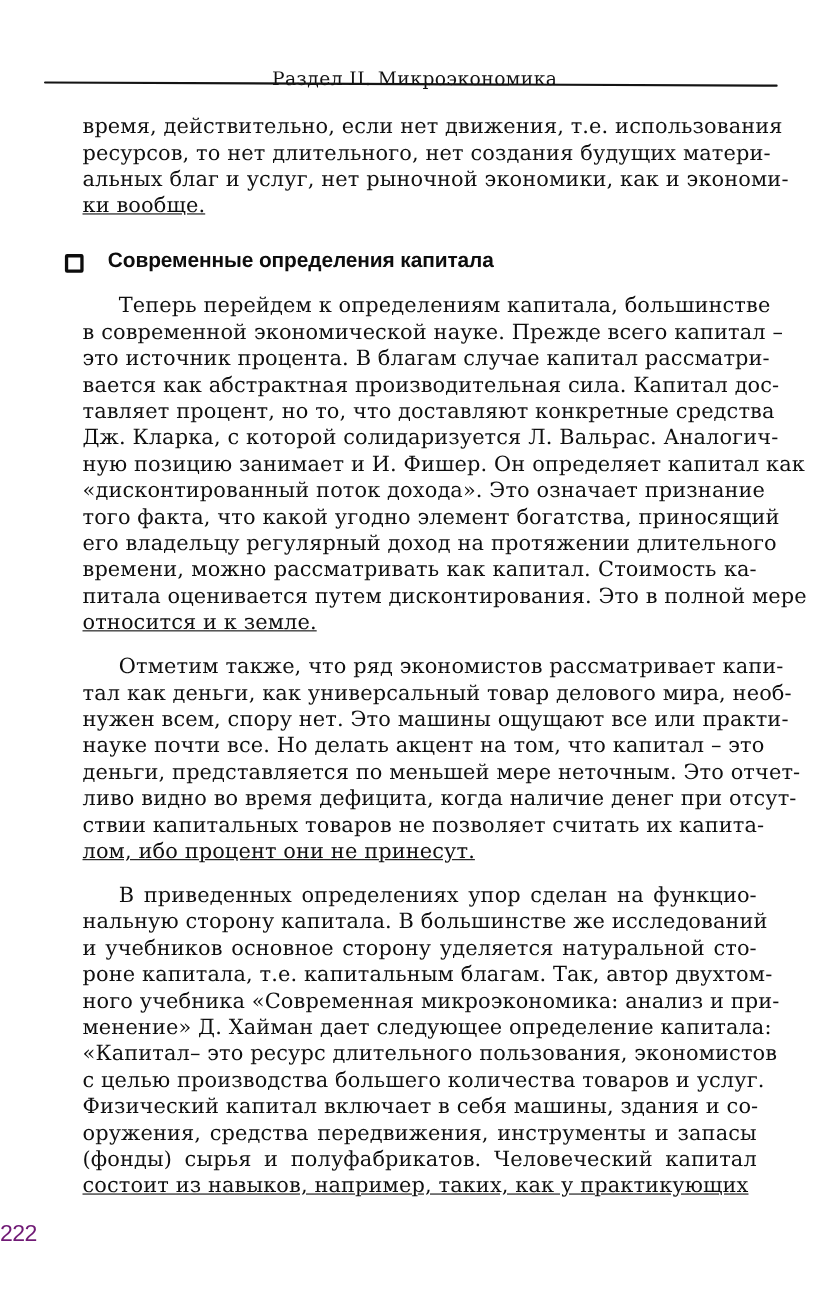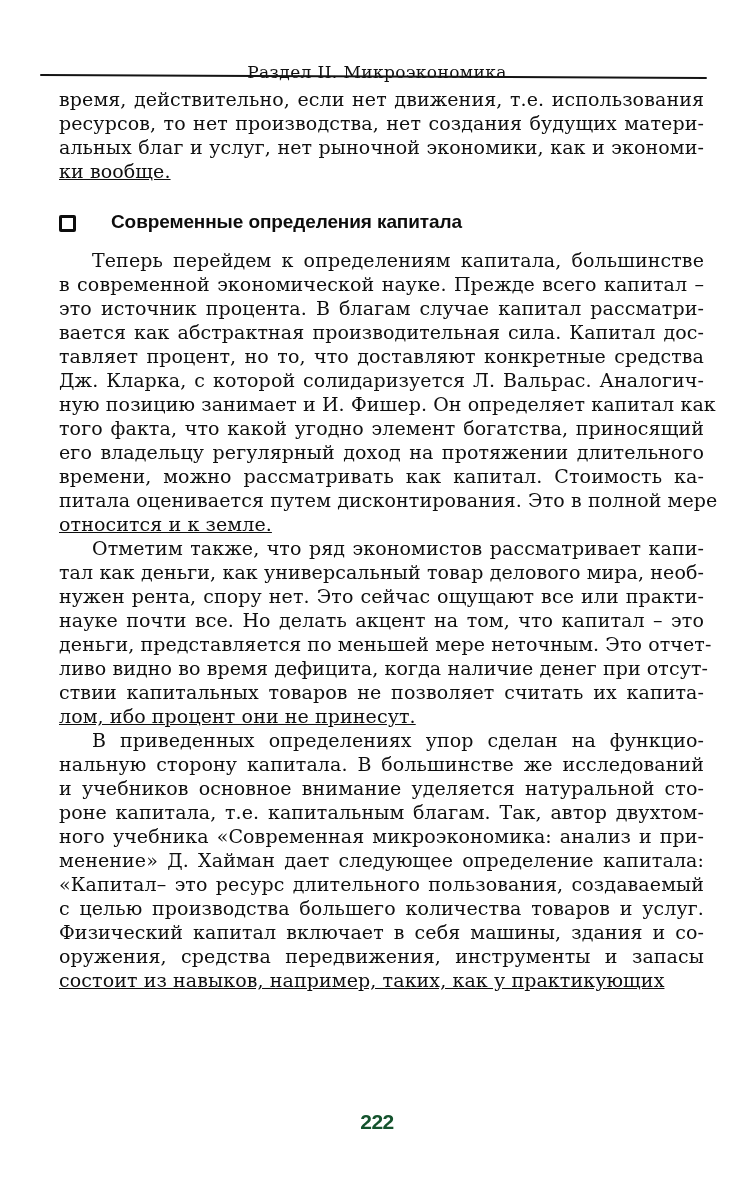--- a/index.html
+++ b/index.html
@@ -29,116 +29,118 @@
     transform-origin: left center;
   }
   .body-text {
     position: absolute;
     top: 87px; left: 59px;
     width: 645px;
     font-size: 19px;
     line-height: 24px;
     letter-spacing: 0.1px;
   }
-  .para { margin: 0; }
+  .para { margin: 16px; }
   .tline {
     text-align: justify;
     text-align-last: justify;
     height: 24px;
     white-space: nowrap;
   }
   .tline.lastline { text-align-last: left; text-decoration: underline; }
   .tline.firstline { text-indent: 33px; }
   .section-heading {
     margin-top: 27px;
     margin-bottom: 14px;
     display: flex;
     align-items: center;
-    gap: 35px;
+    gap: 22px;
     font-family: "Liberation Sans", "DejaVu Sans", sans-serif;
     font-weight: 700;
     font-size: 19px;
     letter-spacing: -0.1px;
     color: #0d0d0d;
   }
   .bullet-square {
     width: 11px; height: 11px;
     border: 3px solid #0d0d0d;
     border-radius: 2px;
     display: inline-block;
     flex: none;
     margin-top: 2px;
   }
   .page-number {
     position: absolute;
     top: 1110px; left: 0; width: 754px;
-    text-align: center;
+    text-align: left;
     font-family: "Liberation Sans", "DejaVu Sans", sans-serif;
-    font-weight: 700;
+    font-weight: 400;
     font-size: 21px;
     letter-spacing: -0.5px;
-    color: #14532d;
+    color: #701a75;
   }
 </style>
 </head>
 <body>
 
 <div class="running-header">Раздел II. Микроэкономика</div>
 
 <div class="header-rule"></div>
 
 <main class="body-text">
 
   <div class="para">
       <div class="tline">время, действительно, если нет движения, т.е. использования</div>
-      <div class="tline">ресурсов, то нет производства, нет создания будущих матери-</div>
+      <div class="tline">ресурсов, то нет длительного, нет создания будущих матери-</div>
       <div class="tline">альных благ и услуг, нет рыночной экономики, как и экономи-</div>
       <div class="tline lastline">ки вообще.</div>
     </div>
 
   <div class="section-heading">
     <span class="bullet-square"></span>
     <span>Современные определения капитала</span>
   </div>
 
   <div class="para">
       <div class="tline firstline">Теперь перейдем к определениям капитала, большинстве</div>
       <div class="tline">в современной экономической науке. Прежде всего капитал –</div>
       <div class="tline">это источник процента. В благам случае капитал рассматри-</div>
       <div class="tline">вается как абстрактная производительная сила. Капитал дос-</div>
       <div class="tline">тавляет процент, но то, что доставляют конкретные средства</div>
       <div class="tline">Дж. Кларка, с которой солидаризуется Л. Вальрас. Аналогич-</div>
       <div class="tline">ную позицию занимает и И. Фишер. Он определяет капитал как</div>
+      <div class="tline">«дисконтированный поток дохода». Это означает признание</div>
       <div class="tline">того факта, что какой угодно элемент богатства, приносящий</div>
       <div class="tline">его владельцу регулярный доход на протяжении длительного</div>
       <div class="tline">времени, можно рассматривать как капитал. Стоимость ка-</div>
       <div class="tline">питала оценивается путем дисконтирования. Это в полной мере</div>
       <div class="tline lastline">относится и к земле.</div>
     </div>
 
   <div class="para">
       <div class="tline firstline">Отметим также, что ряд экономистов рассматривает капи-</div>
       <div class="tline">тал как деньги, как универсальный товар делового мира, необ-</div>
-      <div class="tline">нужен рента, спору нет. Это сейчас ощущают все или практи-</div>
+      <div class="tline">нужен всем, спору нет. Это машины ощущают все или практи-</div>
       <div class="tline">науке почти все. Но делать акцент на том, что капитал – это</div>
       <div class="tline">деньги, представляется по меньшей мере неточным. Это отчет-</div>
       <div class="tline">ливо видно во время дефицита, когда наличие денег при отсут-</div>
       <div class="tline">ствии капитальных товаров не позволяет считать их капита-</div>
       <div class="tline lastline">лом, ибо процент они не принесут.</div>
     </div>
 
   <div class="para">
       <div class="tline firstline">В приведенных определениях упор сделан на функцио-</div>
       <div class="tline">нальную сторону капитала. В большинстве же исследований</div>
-      <div class="tline">и учебников основное внимание уделяется натуральной сто-</div>
+      <div class="tline">и учебников основное сторону уделяется натуральной сто-</div>
       <div class="tline">роне капитала, т.е. капитальным благам. Так, автор двухтом-</div>
       <div class="tline">ного учебника «Современная микроэкономика: анализ и при-</div>
       <div class="tline">менение» Д. Хайман дает следующее определение капитала:</div>
-      <div class="tline">«Капитал– это ресурс длительного пользования, создаваемый</div>
+      <div class="tline">«Капитал– это ресурс длительного пользования, экономистов</div>
       <div class="tline">с целью производства большего количества товаров и услуг.</div>
       <div class="tline">Физический капитал включает в себя машины, здания и со-</div>
       <div class="tline">оружения, средства передвижения, инструменты и запасы</div>
+      <div class="tline">(фонды) сырья и полуфабрикатов. Человеческий капитал</div>
       <div class="tline lastline">состоит из навыков, например, таких, как у практикующих</div>
     </div>
 
 </main>
 
 <div class="page-number">222</div>
 
 </body></html>

